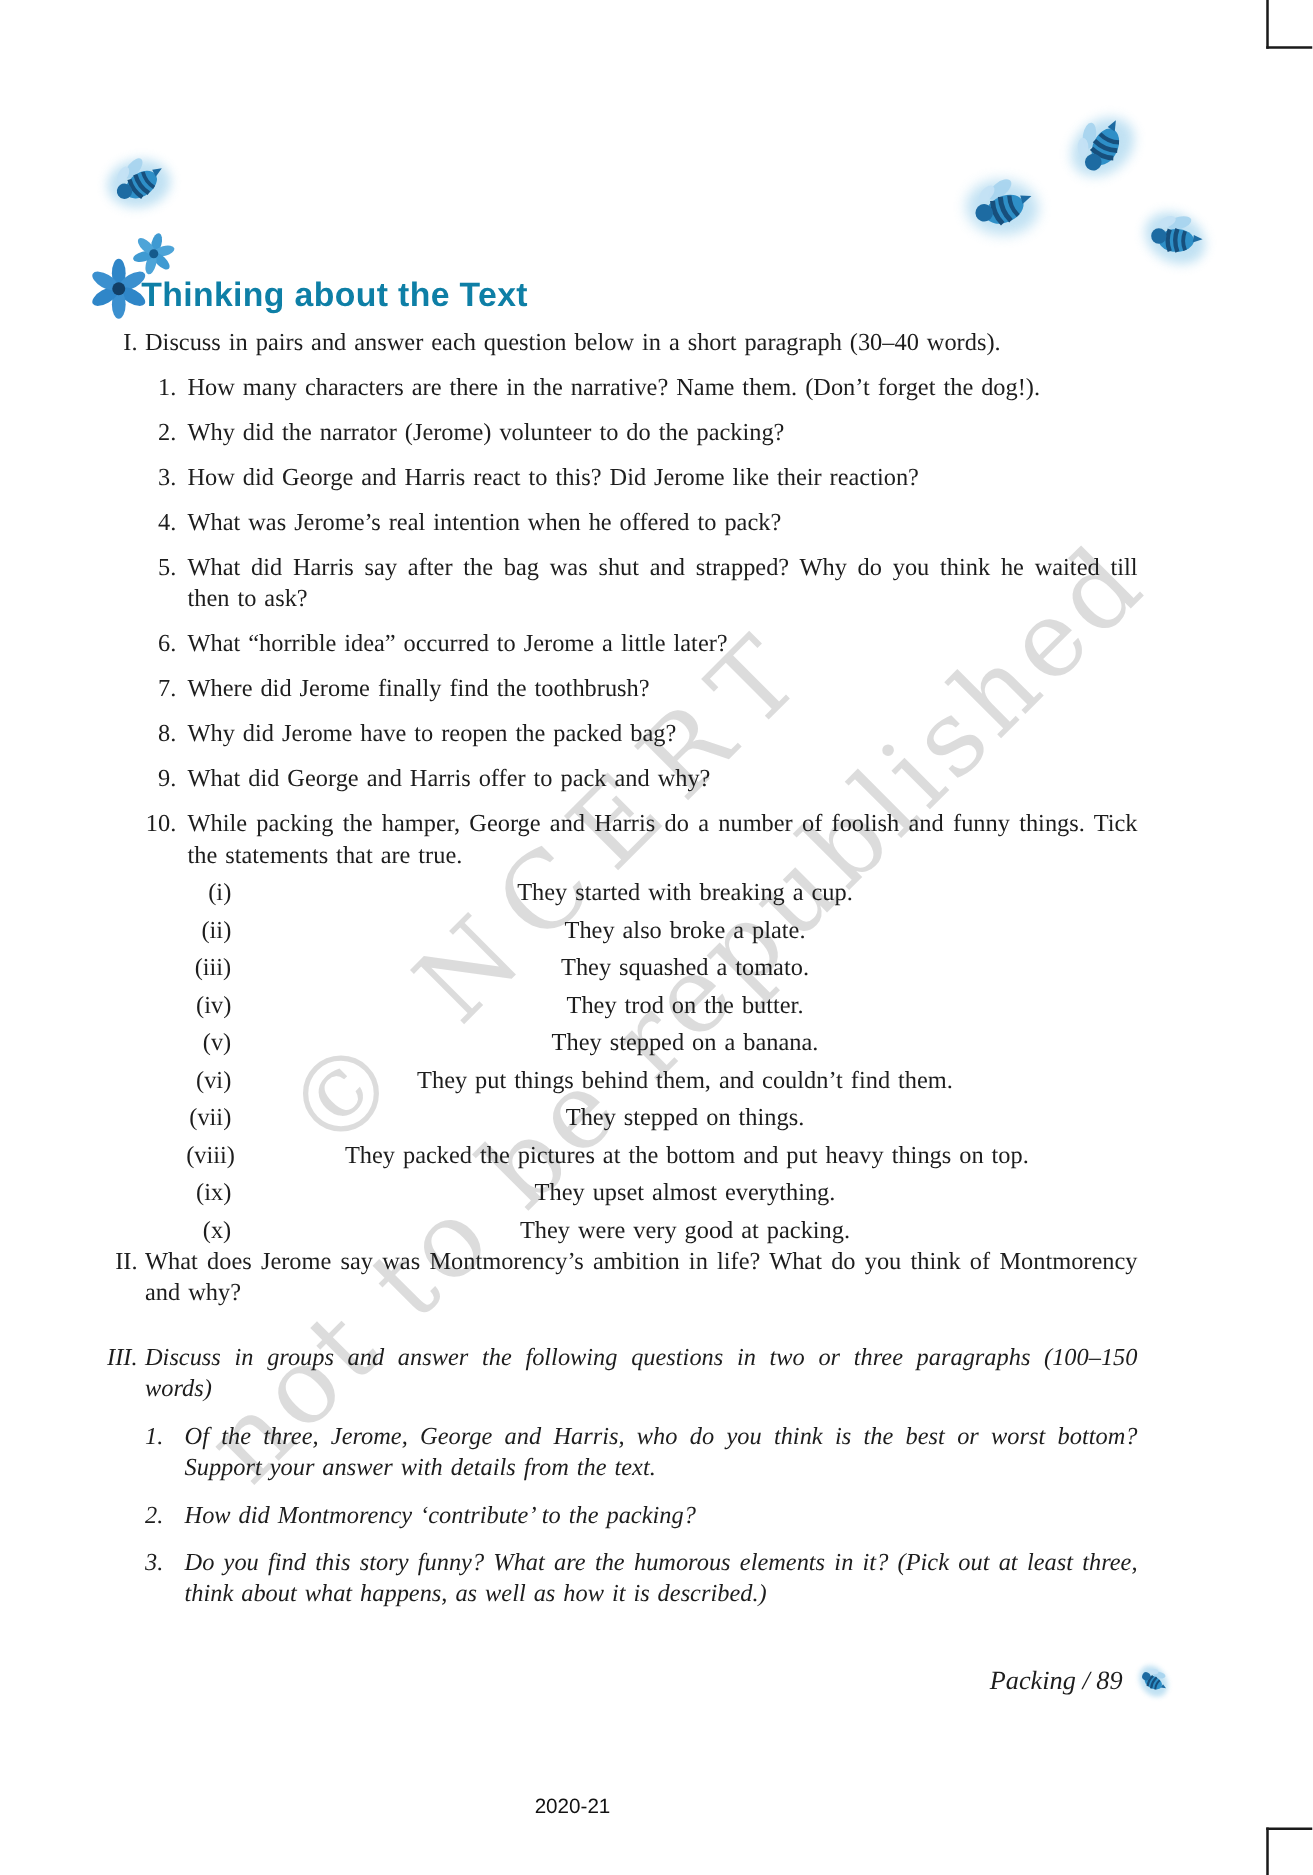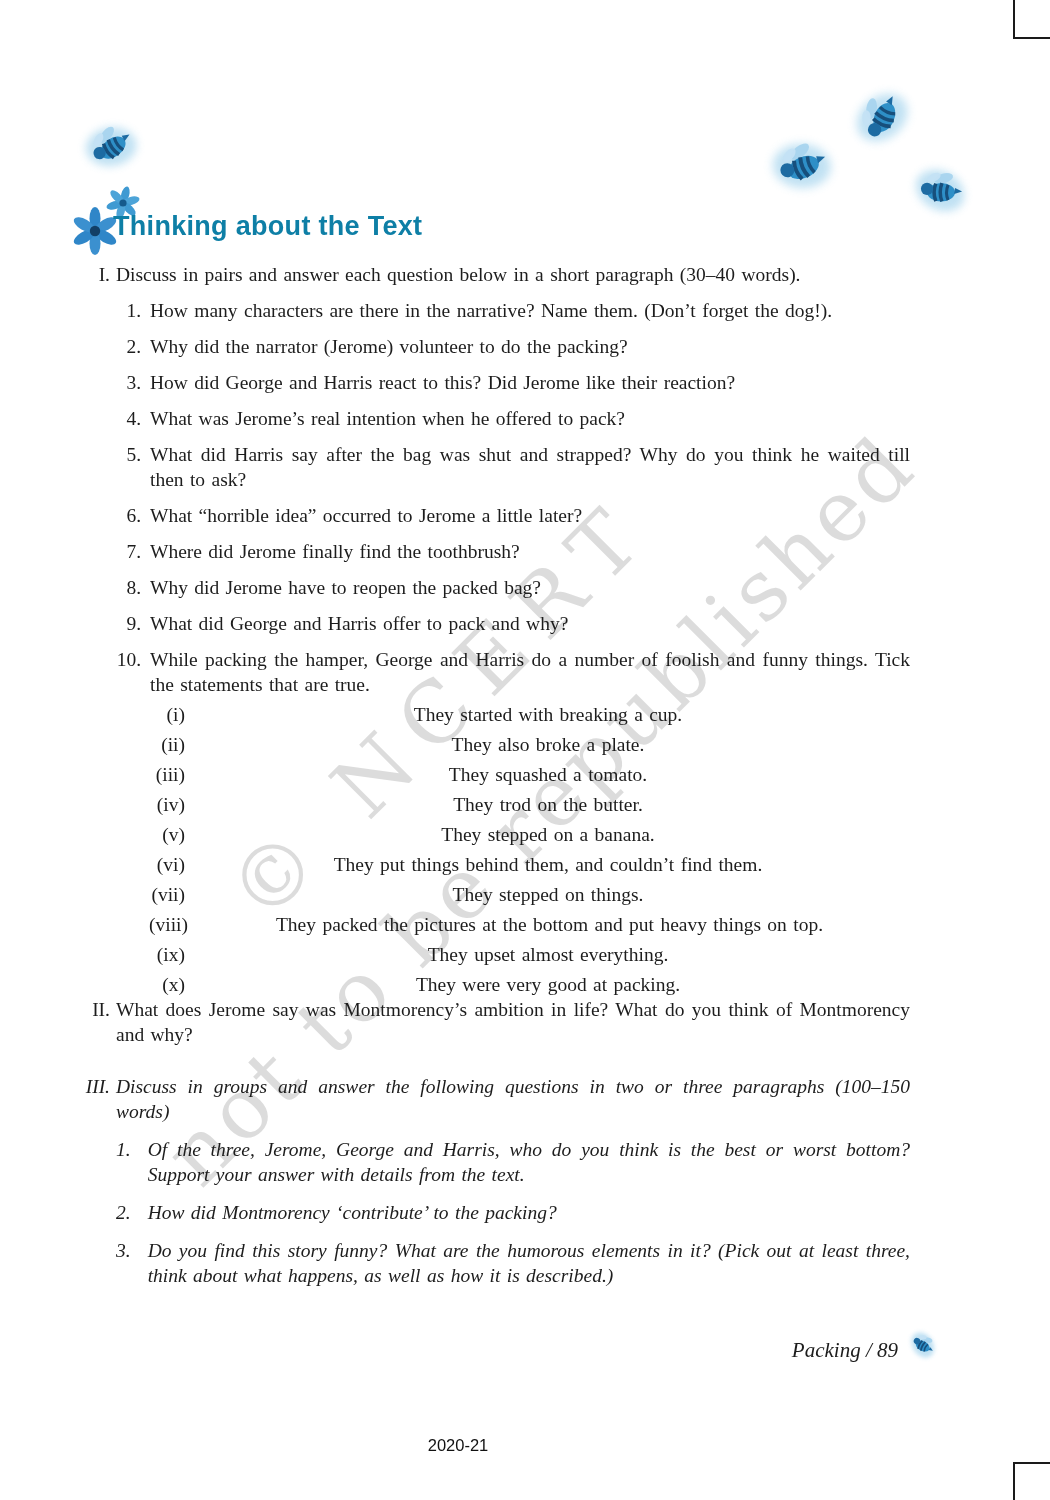--- a/index.html
+++ b/index.html
@@ -16,21 +16,21 @@
   .crop-tr-h { left:1013px; top:37px; width:37px; height:2px; }
   .crop-br-v { left:1013px; top:1462px; width:2px; height:38px; }
   .crop-br-h { left:1013px; top:1462px; width:37px; height:2px; }
 
   
   svg.bee { position:absolute; z-index:2; overflow:visible; }
 
   
   .flower-wrap { position:absolute; left:70px; top:188px; z-index:2; }
   .page-title {
-    position:absolute; left:113px; top:211px; z-index:2;
+    position:absolute; left:113px; top:221px; z-index:2;
     font-family:"Liberation Sans","DejaVu Sans",sans-serif;
     font-weight:700; font-size:27px; letter-spacing:0.3px;
     color:#0e7fa6;
   }
 
   
   .watermark {
     position:absolute; left:-90px; top:640px; width:1160px; z-index:1;
     transform:rotate(-45deg); text-align:center;
     color:rgba(95,95,95,0.22);
@@ -62,21 +62,21 @@
   .section-3 { margin-top:27px;font-style:italic; }
 
   .q3-list { margin-left:36px; }
   .q3-row { display:flex; margin-top:13px; }
   .q3-num { flex:0 0 13px; text-align:right; }
   .q3-text { flex:1; margin-left:17px; text-align:justify; }
 
   
   .footer-line {
     position:absolute; top:1326px; left:0; width:942px; z-index:2;
-    display:flex; justify-content:flex-end; align-items:flex-end; gap:7px;
+    display:flex; justify-content:flex-end; align-items:center; gap:7px;
   }
   .footer-text { font-style:italic; font-size:21px; color:#1d1d1d; }
   .edition {
     position:absolute; top:1436px; left:0; width:916px; z-index:2;
     text-align:center; font-family:"Liberation Sans","DejaVu Sans",sans-serif;
     font-size:16.5px; color:#111;
   }
 </style>
 </head>
 <body>

